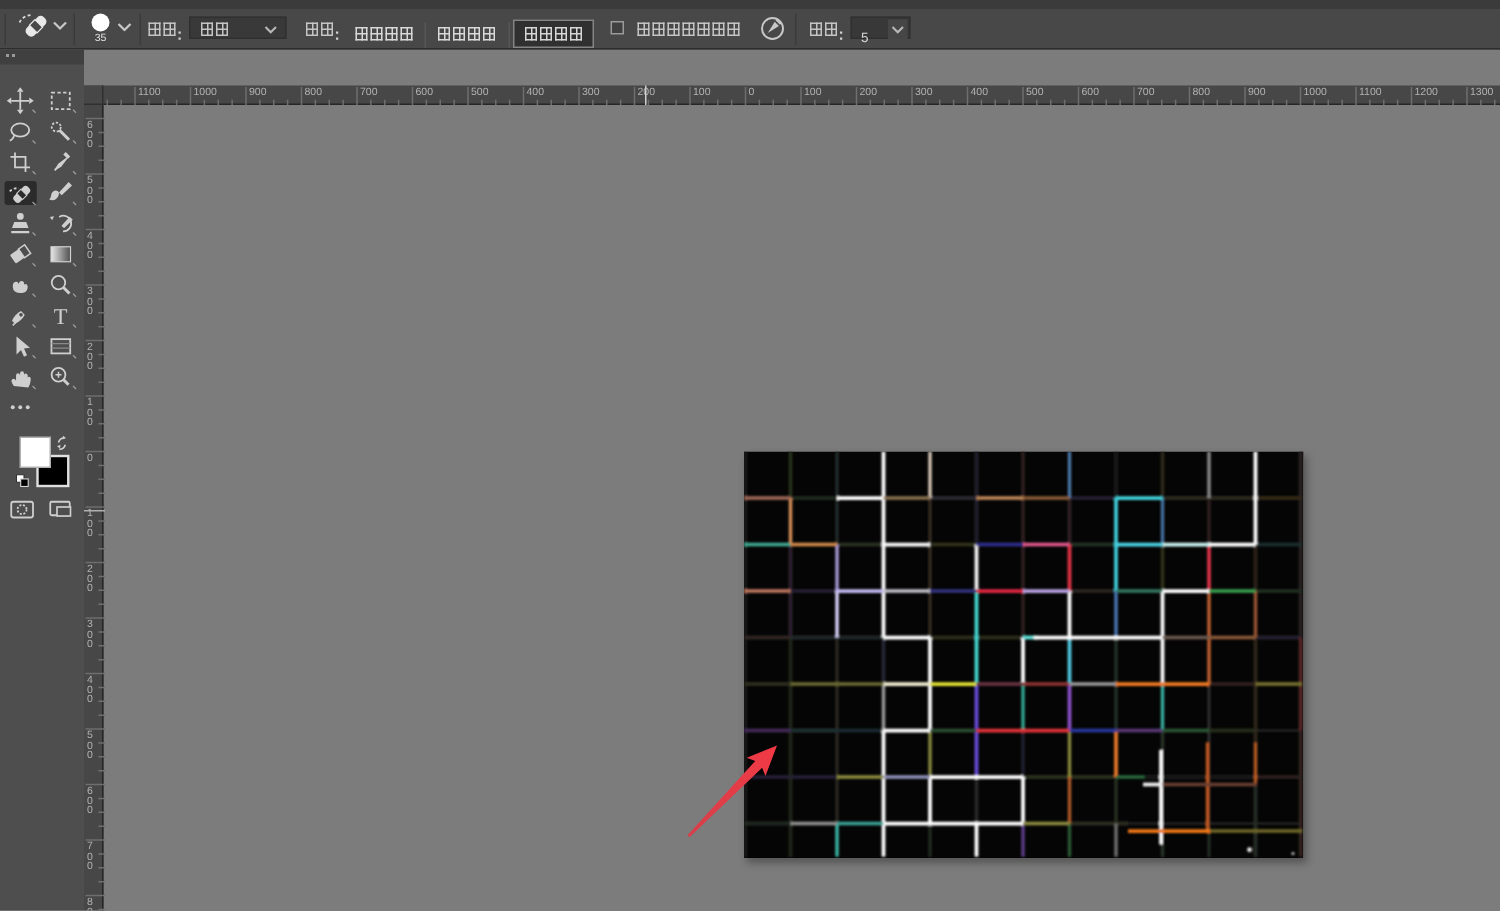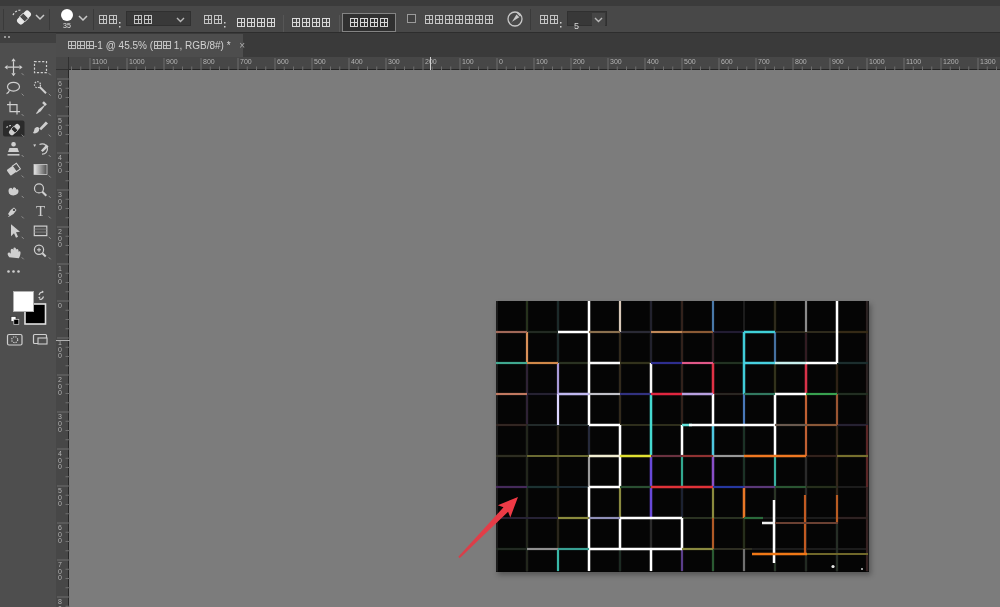--- a/index.html
+++ b/index.html
@@ -67,23 +67,20 @@
       <div class="lbl" style="left:424px"><i class="cj"></i><i class="cj"></i><i class="cj"></i><i class="cj"></i><i class="cj"></i><i class="cj"></i><i class="cj"></i></div>
       <svg width="22" height="20" style="position:absolute;left:505px;top:2px">
         <circle cx="10" cy="11" r="7" stroke="#c8c8c8" stroke-width="1.3" fill="none"></circle>
         <path d="M6.5 14.5l5-8 2.8 2.8-8 5Z" fill="#c8c8c8"></path>
         <path d="M12.5 5l3 3" stroke="#c8c8c8" stroke-width="1.4"></path>
       </svg>
       <div class="lbl" style="left:539px"><i class="cj"></i><i class="cj"></i><i class="cln"></i></div>
       <div class="drop" style="left:567px;width:40px;background:#383838"><span style="color:#d8d8d8;font-size:9px;position:relative;top:0px">5</span><div style="position:absolute;right:1px;top:1px;width:13px;height:13px;background:#464646"></div><svg width="9" height="6" style="position:absolute;right:3px;top:5px">
           <path d="M1 1l3.5 3.5L8 1" stroke="#b8b8b8" stroke-width="1.4" fill="none"></path>
         </svg></div>
-    </div>
-    <div id="tabbar">
-      <div id="tab"><i class="cj"></i><i class="cj"></i><i class="cj"></i>-1 @ 45.5% (<i class="cj"></i><i class="cj"></i> 1, RGB/8#) * <span style="color:#aaa;margin-left:6px">×</span></div>
     </div>
     <div id="toolcol">
       <div id="toolhead"></div>
       <div style="position:absolute;left:4px;top:3px;width:2px;height:2px;background:#999;box-shadow:4px 0 #999"></div>
       <svg width="56" height="300" viewBox="0 55 56 300" style="position:absolute;left:0;top:22px">
         <rect x="3" y="120.6" width="21.5" height="16" rx="2" fill="#2b2b2b"></rect>
         <g stroke="#cfcfcf" fill="none" stroke-width="1.2">
           <path d="M13.5 61.2V73.2 M7.5 67.2H19.5"></path>
         </g>
         <path fill="#cfcfcf" transform="translate(13.5 61.2) rotate(0)" d="M-2.2 0L0 -3L2.2 0Z"></path>

